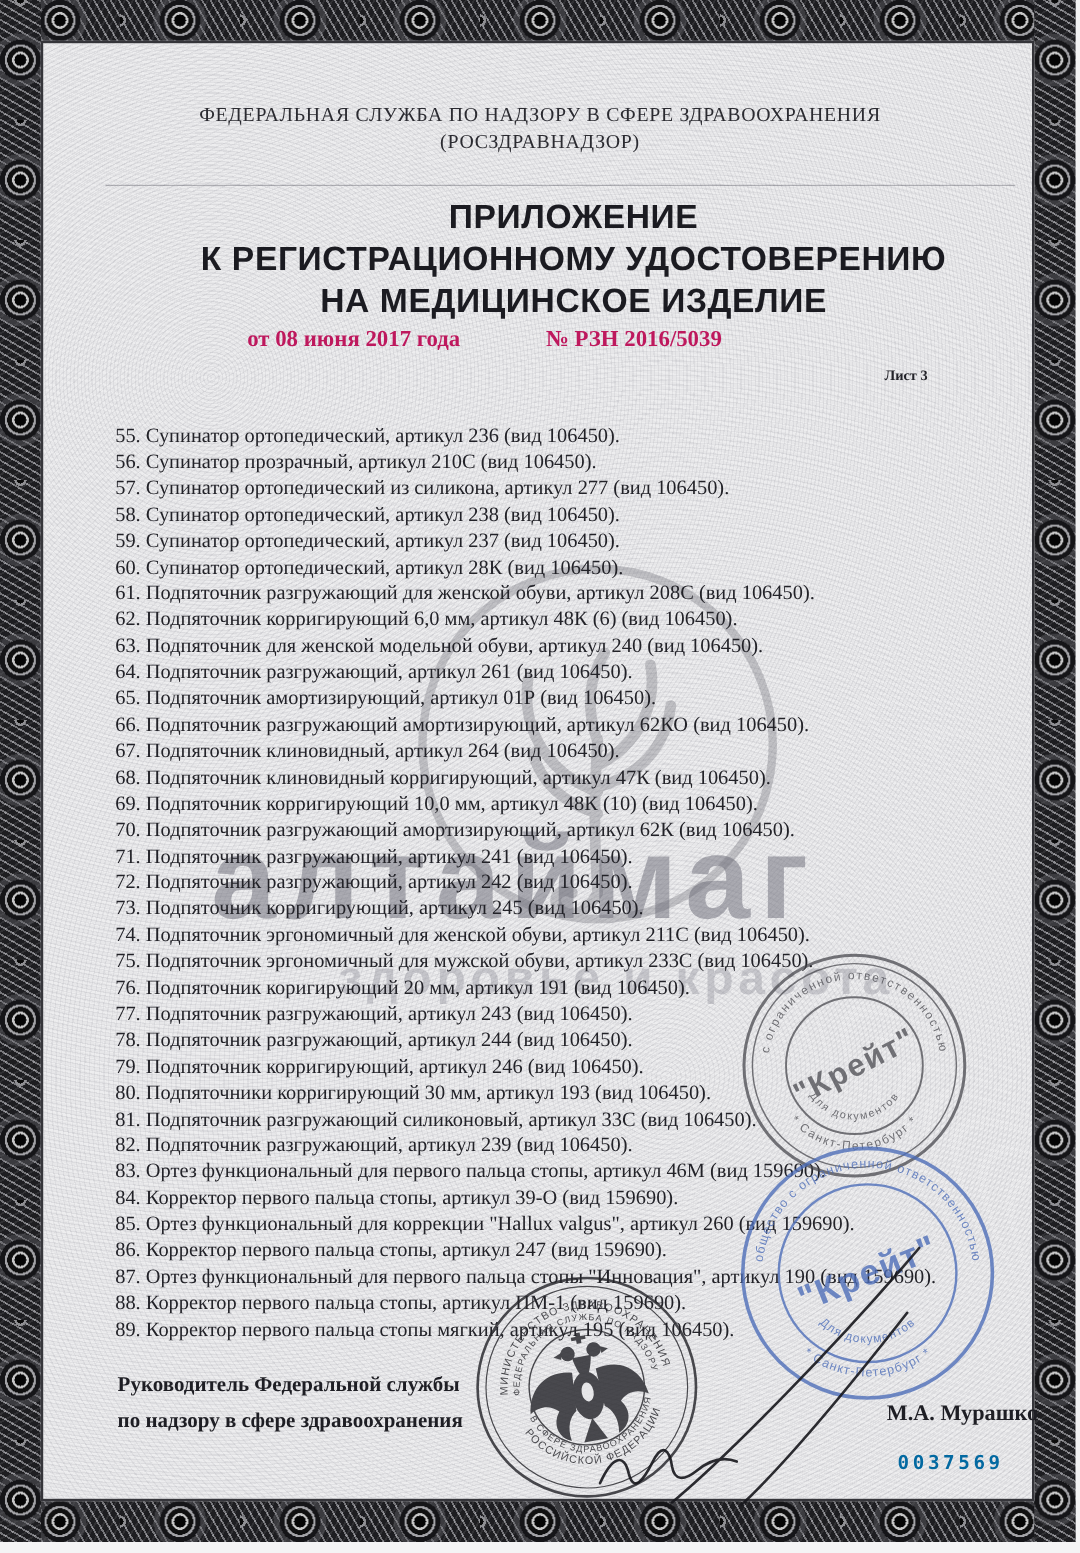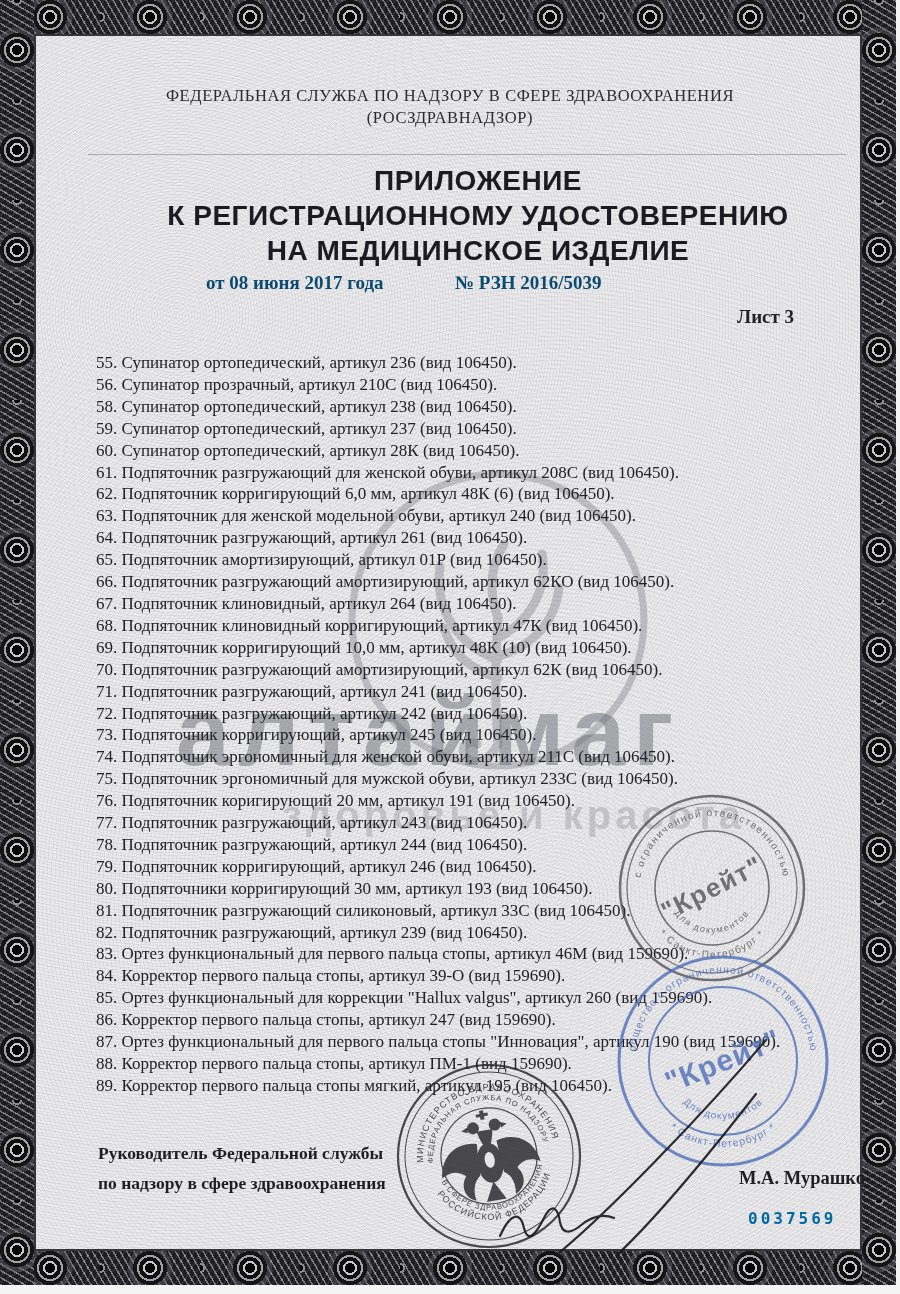--- a/index.html
+++ b/index.html
@@ -29,22 +29,22 @@
     background-image:
       repeating-radial-gradient(circle at 17% 23%,rgba(118,118,130,.10) 0 1px,transparent 1px 3px),
       repeating-radial-gradient(circle at 63% 71%,rgba(118,118,130,.09) 0 1px,transparent 1px 4px),
       repeating-linear-gradient(13deg,rgba(255,255,255,.25) 0 2px,transparent 2px 5px);}
   
   .abs{position:absolute;z-index:3;}
   .agency{left:0;width:900px;text-align:center;font-size:16.5px;letter-spacing:.6px;color:#2b2b31;}
   .ttl{left:0;width:900px;text-align:center;font-family:"Liberation Sans",sans-serif;font-weight:700;
        font-size:28px;line-height:35px;color:#1b1b21;letter-spacing:.5px;margin-left:28px;}
   .divider{left:88px;top:154px;width:758px;height:1px;background:rgba(70,70,80,.35);}
-  .dateline{font-weight:700;font-size:19px;color:#0c4a6e;}
-  .sheet{font-weight:700;font-size:19px;color:#232329;}
+  .dateline{font-weight:700;font-size:19px;color:#be185d;}
+  .sheet{font-weight:700;font-size:12px;color:#232329;}
   .list{left:96px;top:352px;width:714px;font-size:17px;line-height:21.9px;color:#222228;z-index:3;}
   .list-line{white-space:normal;font-family:Liberation Serif, serif;}
   .foot{font-weight:700;font-size:17.5px;color:#1e1e24;}
   .signer{font-weight:700;font-size:18.5px;color:#1e1e24;}
   .serial{font-family:"DejaVu Sans Mono",monospace;font-size:16px;letter-spacing:3px;color:#0369a1;font-weight:bold;}
   
   .wm{z-index:2;}
   .wm-brand{left:176px;top:676px;font-family:"Liberation Sans",sans-serif;font-weight:700;
             font-size:97px;letter-spacing:8px;color:rgba(106,106,118,.50);}
   .wm-tag{left:282px;top:793px;font-family:"Liberation Sans",sans-serif;font-weight:700;
@@ -89,20 +89,21 @@
   <div class="abs ttl" style="top:163px">ПРИЛОЖЕНИЕ</div>
   <div class="abs ttl" style="top:198px">К РЕГИСТРАЦИОННОМУ УДОСТОВЕРЕНИЮ</div>
   <div class="abs ttl" style="top:233px">НА МЕДИЦИНСКОЕ ИЗДЕЛИЕ</div>
   <div class="abs dateline" style="left:206px;top:272px">от  08 июня 2017 года</div>
   <div class="abs dateline" style="left:455px;top:272px">№  РЗН 2016/5039</div>
   <div class="abs sheet" style="left:737px;top:306px">Лист 3</div>
 
   <div class="abs list">
       <div class="list-line">55. Супинатор ортопедический, артикул 236 (вид 106450).</div>
       <div class="list-line">56. Супинатор прозрачный, артикул 210С (вид 106450).</div>
+      <div class="list-line">57. Супинатор ортопедический из силикона, артикул 277 (вид 106450).</div>
       <div class="list-line">58. Супинатор ортопедический, артикул 238 (вид 106450).</div>
       <div class="list-line">59. Супинатор ортопедический, артикул 237 (вид 106450).</div>
       <div class="list-line">60. Супинатор ортопедический, артикул 28К (вид 106450).</div>
       <div class="list-line">61. Подпяточник разгружающий для женской обуви, артикул 208С (вид 106450).</div>
       <div class="list-line">62. Подпяточник корригирующий 6,0 мм, артикул 48К (6) (вид 106450).</div>
       <div class="list-line">63. Подпяточник для женской модельной обуви, артикул 240 (вид 106450).</div>
       <div class="list-line">64. Подпяточник разгружающий, артикул 261 (вид 106450).</div>
       <div class="list-line">65. Подпяточник амортизирующий, артикул 01Р (вид 106450).</div>
       <div class="list-line">66. Подпяточник разгружающий амортизирующий, артикул 62КО (вид 106450).</div>
       <div class="list-line">67. Подпяточник клиновидный, артикул 264 (вид 106450).</div>

